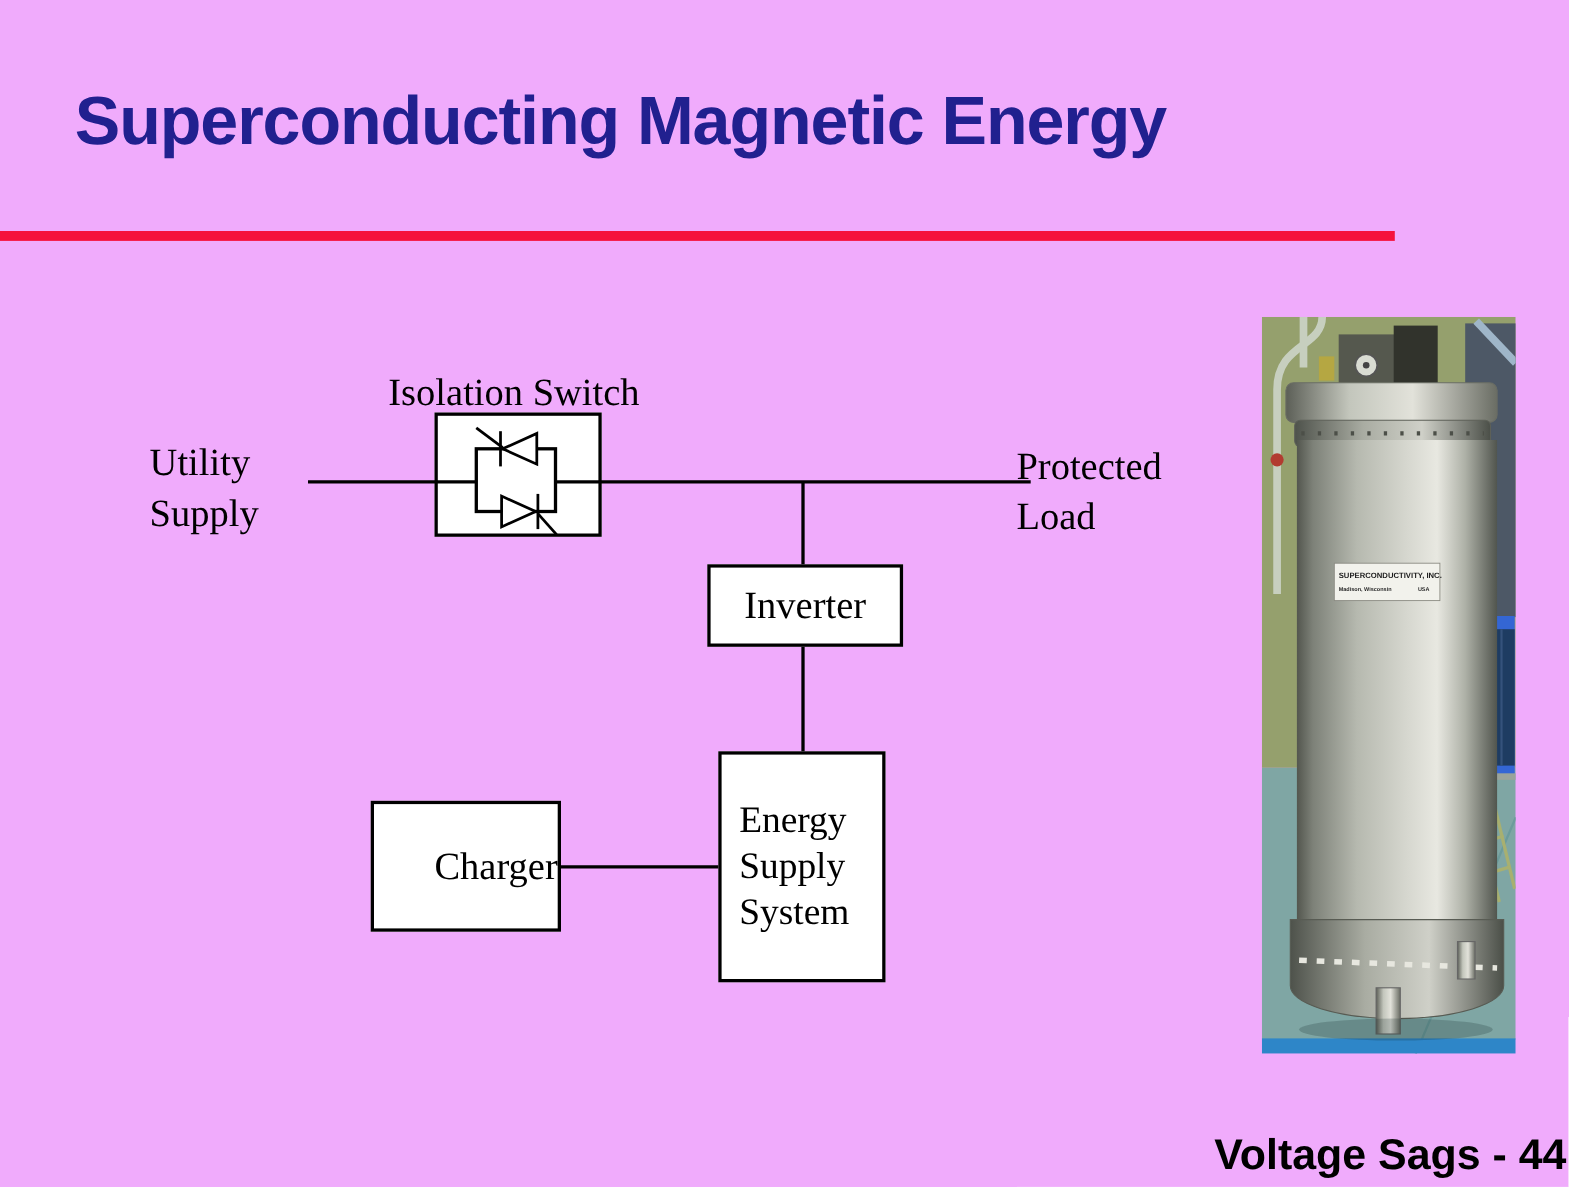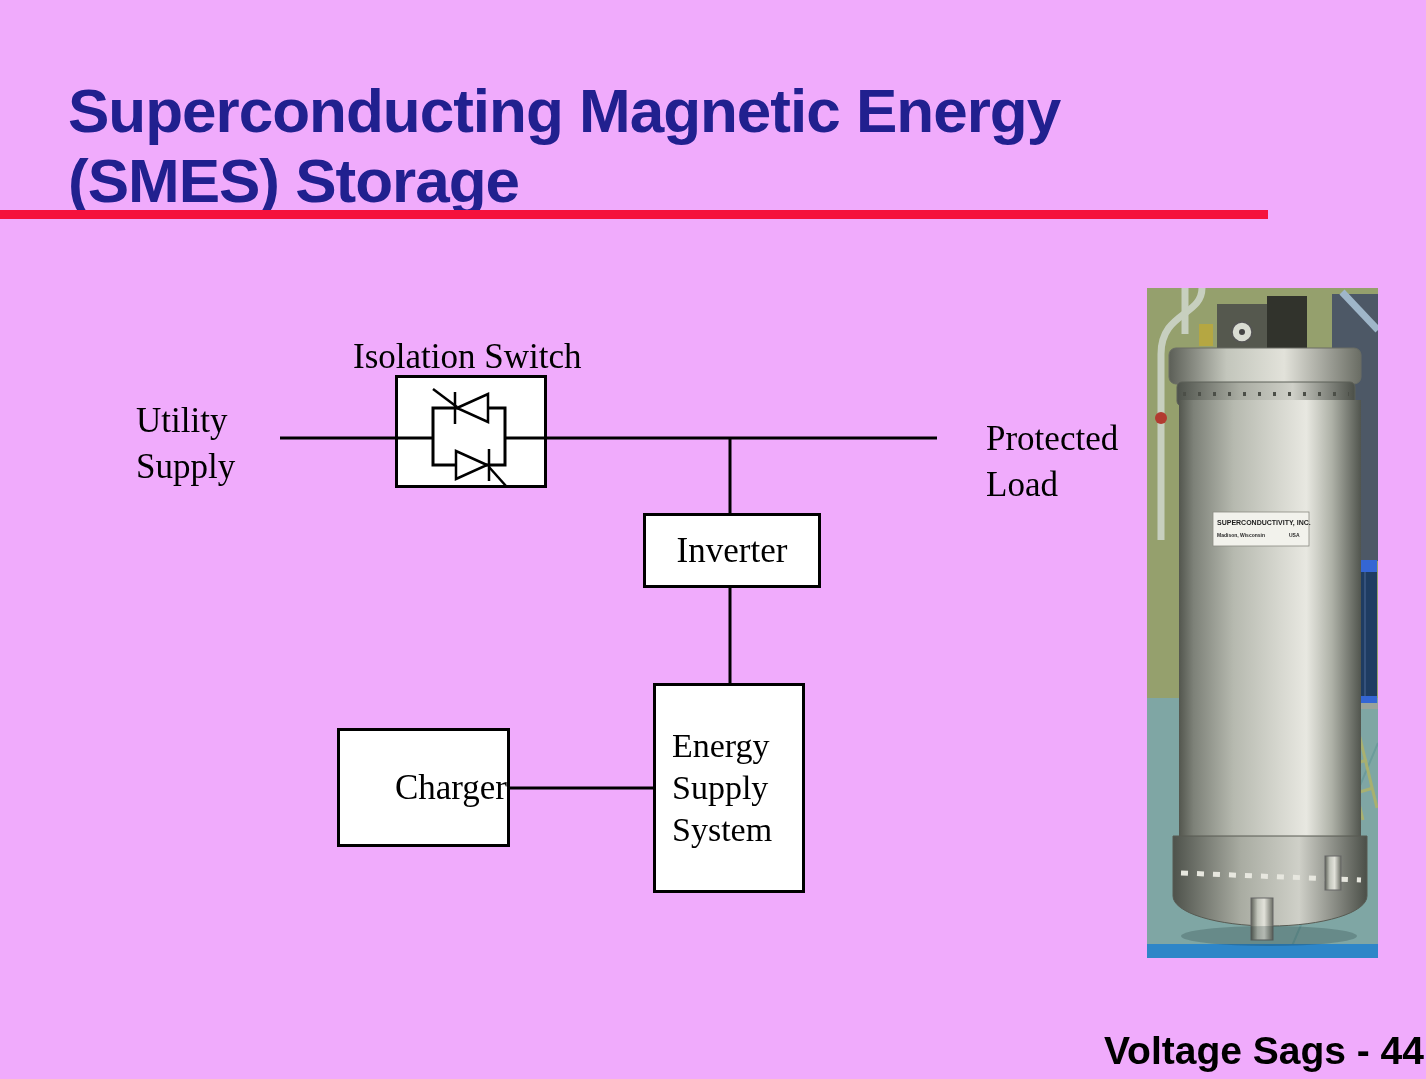--- a/index.html
+++ b/index.html
@@ -26,21 +26,20 @@
                text-shadow:1px 1px 0 rgba(0,0,0,0.35);}
   .footer-right{position:absolute;right:2px;top:1029px;font-size:39px;font-weight:bold;color:#000;}
 </style>
 </head>
 <body>
 
 <div class="slide">
 
   <div class="title">
     <span style="display:block">Superconducting Magnetic Energy</span>
-    <span style="display:block">(SMES) Storage</span>
   </div>
   <div class="rule"></div>
 
   <div class="boxed" style="left:395px;top:375px;width:152px;height:113px;"></div>
   <div class="boxed" style="left:643px;top:513px;width:178px;height:75px;text-align:right;">
     <span class="dlabel">Inverter</span>
   </div>
   <div class="boxed" style="left:337px;top:728px;width:173px;height:119px;justify-content:flex-end;">
     <span class="dlabel">Charger</span>
   </div>
@@ -71,21 +70,21 @@
       <line x1="489" y1="449" x2="489" y2="481"></line>
       <line x1="489" y1="467" x2="506" y2="486"></line>
     </g>
   </svg>
 
   <div class="dlabel labels" style="left:353px;top:334px;">Isolation Switch</div>
   <div class="dlabel labels" style="left:136px;top:398px;">
     <span style="display:block">Utility</span>
     <span style="display:block">Supply</span>
   </div>
-  <div class="dlabel labels" style="left:986px;top:401px;margin-top:15px;">
+  <div class="dlabel labels" style="left:924px;top:401px;">
     <span style="display:block">Protected</span>
     <span style="display:block">Load</span>
   </div>
 
   <div class="photo">
     <svg width="231" height="670" viewBox="0 0 231 670">
       <defs>
         <linearGradient id="bodyGrad" x1="0" y1="0" x2="1" y2="0">
           <stop offset="0" stop-color="#53564e"></stop>
             <stop offset="0.08" stop-color="#7d8178"></stop>

